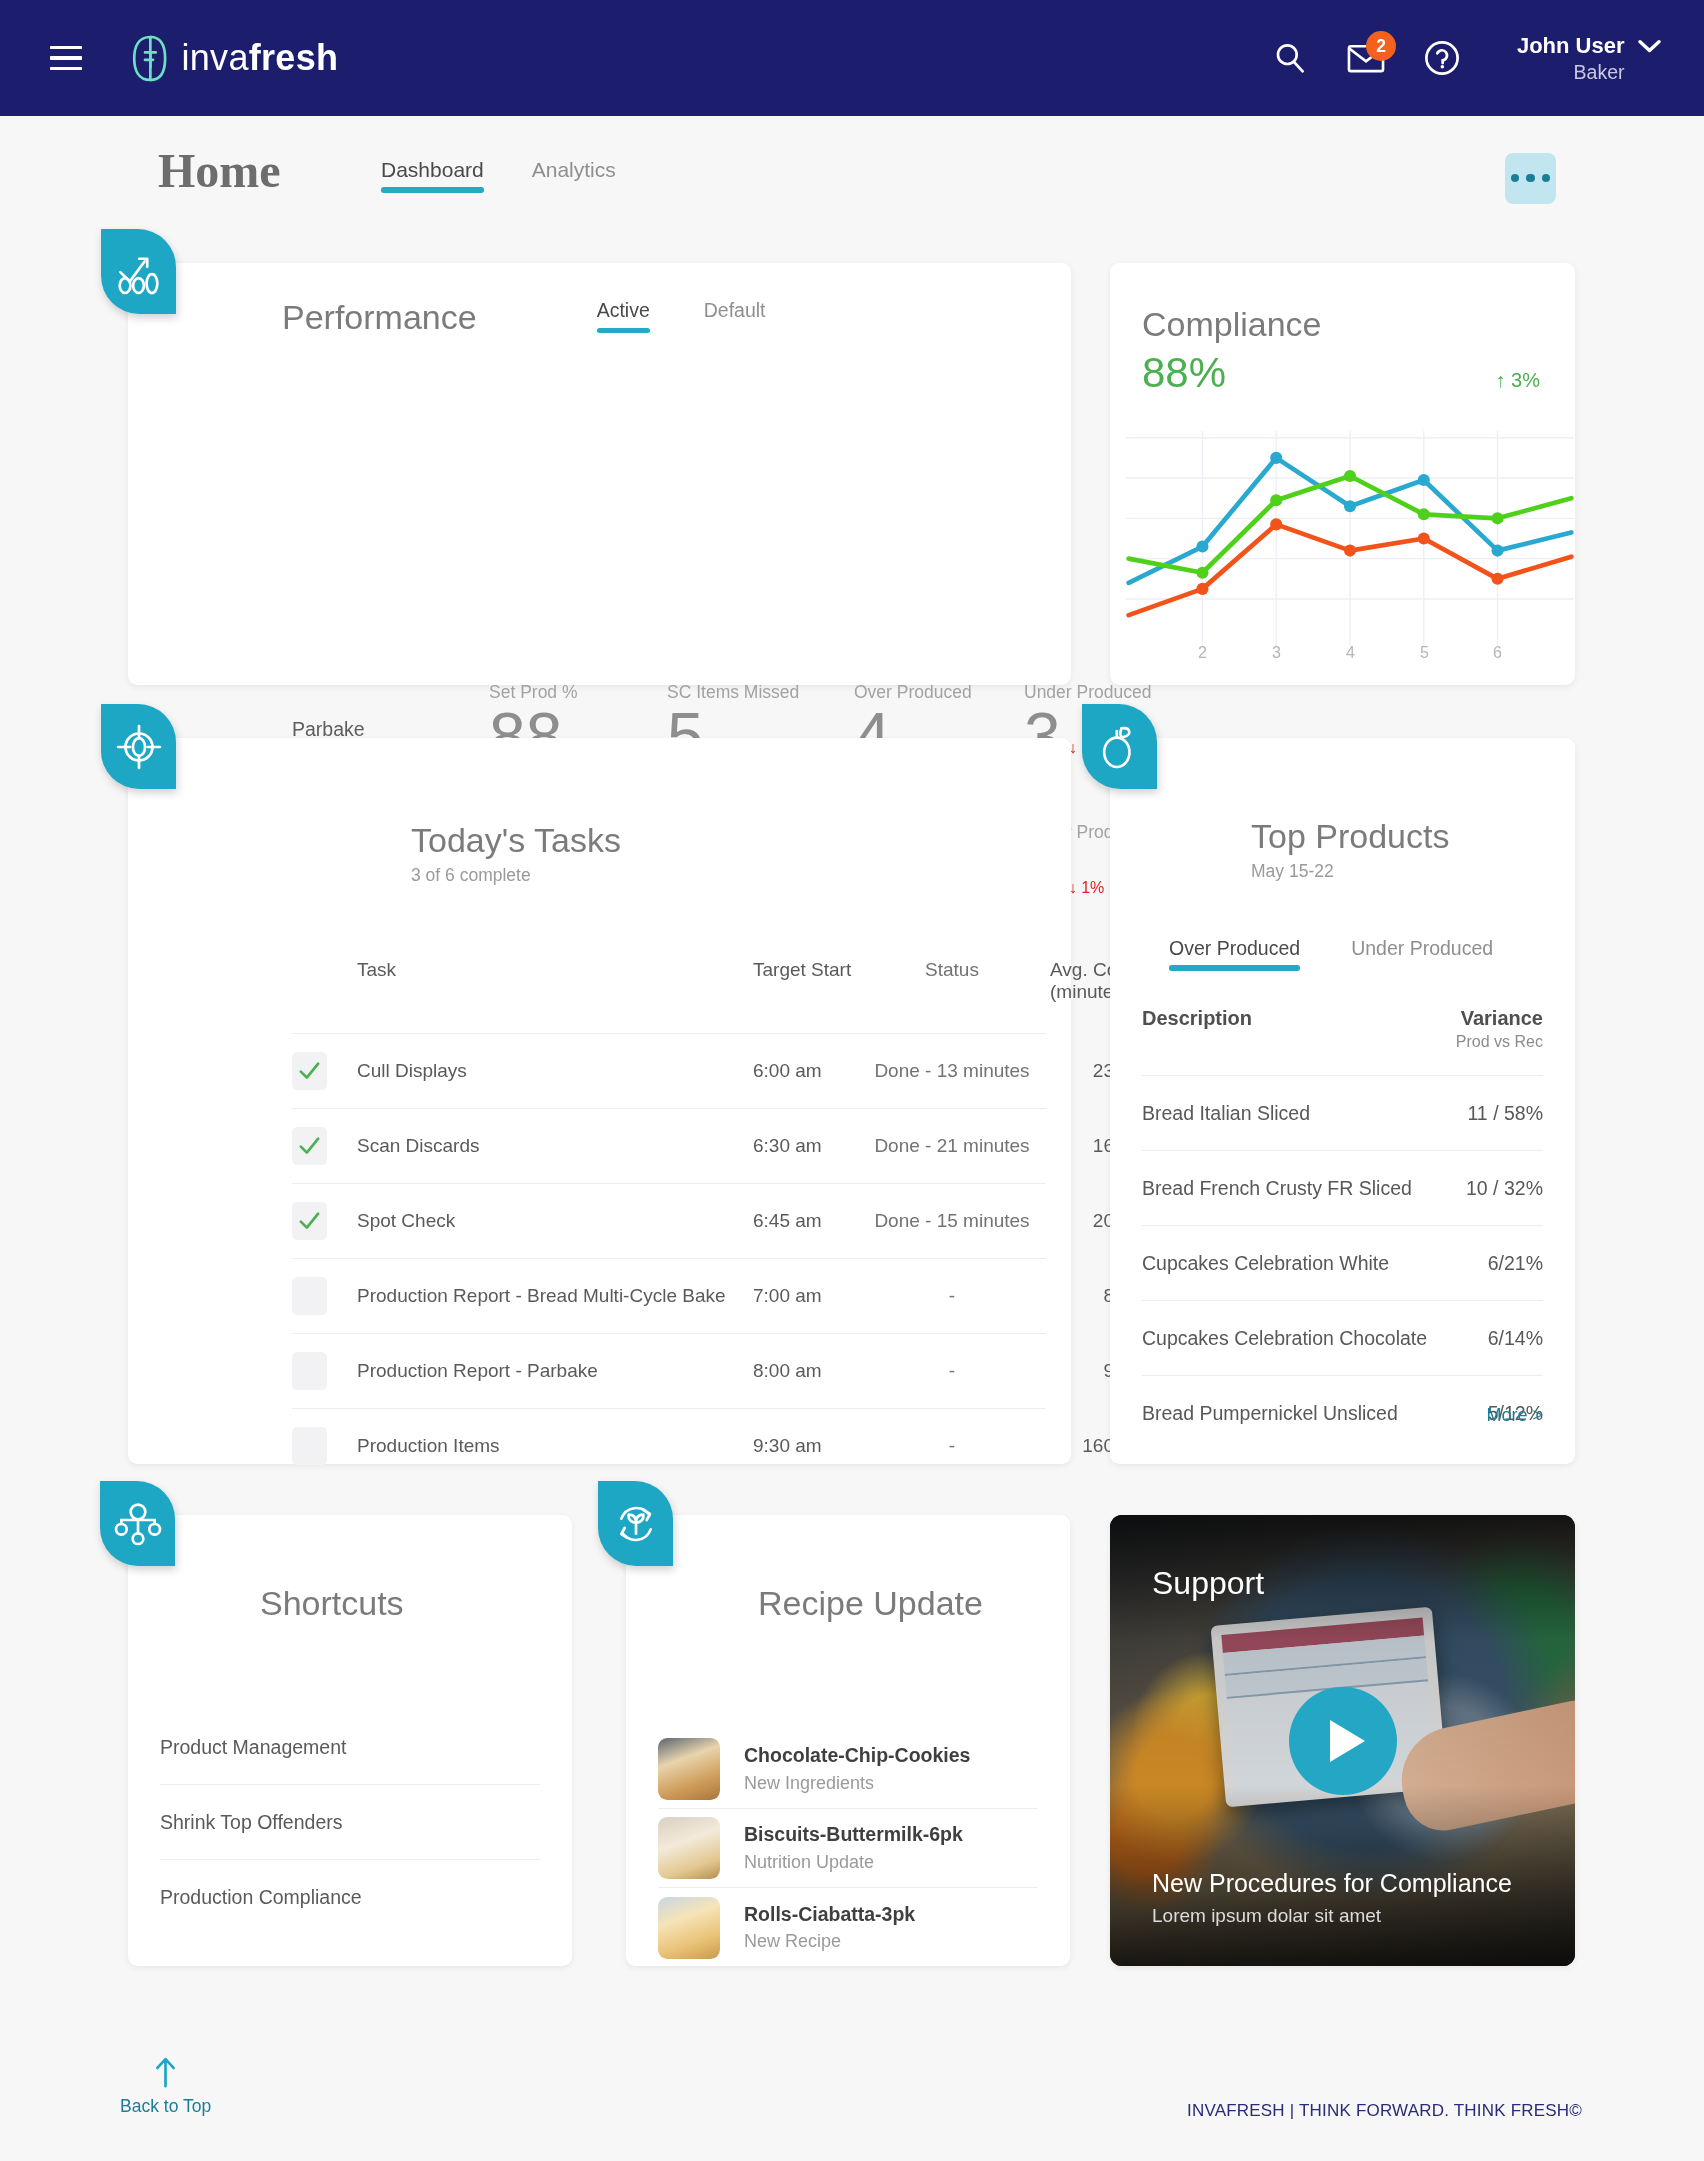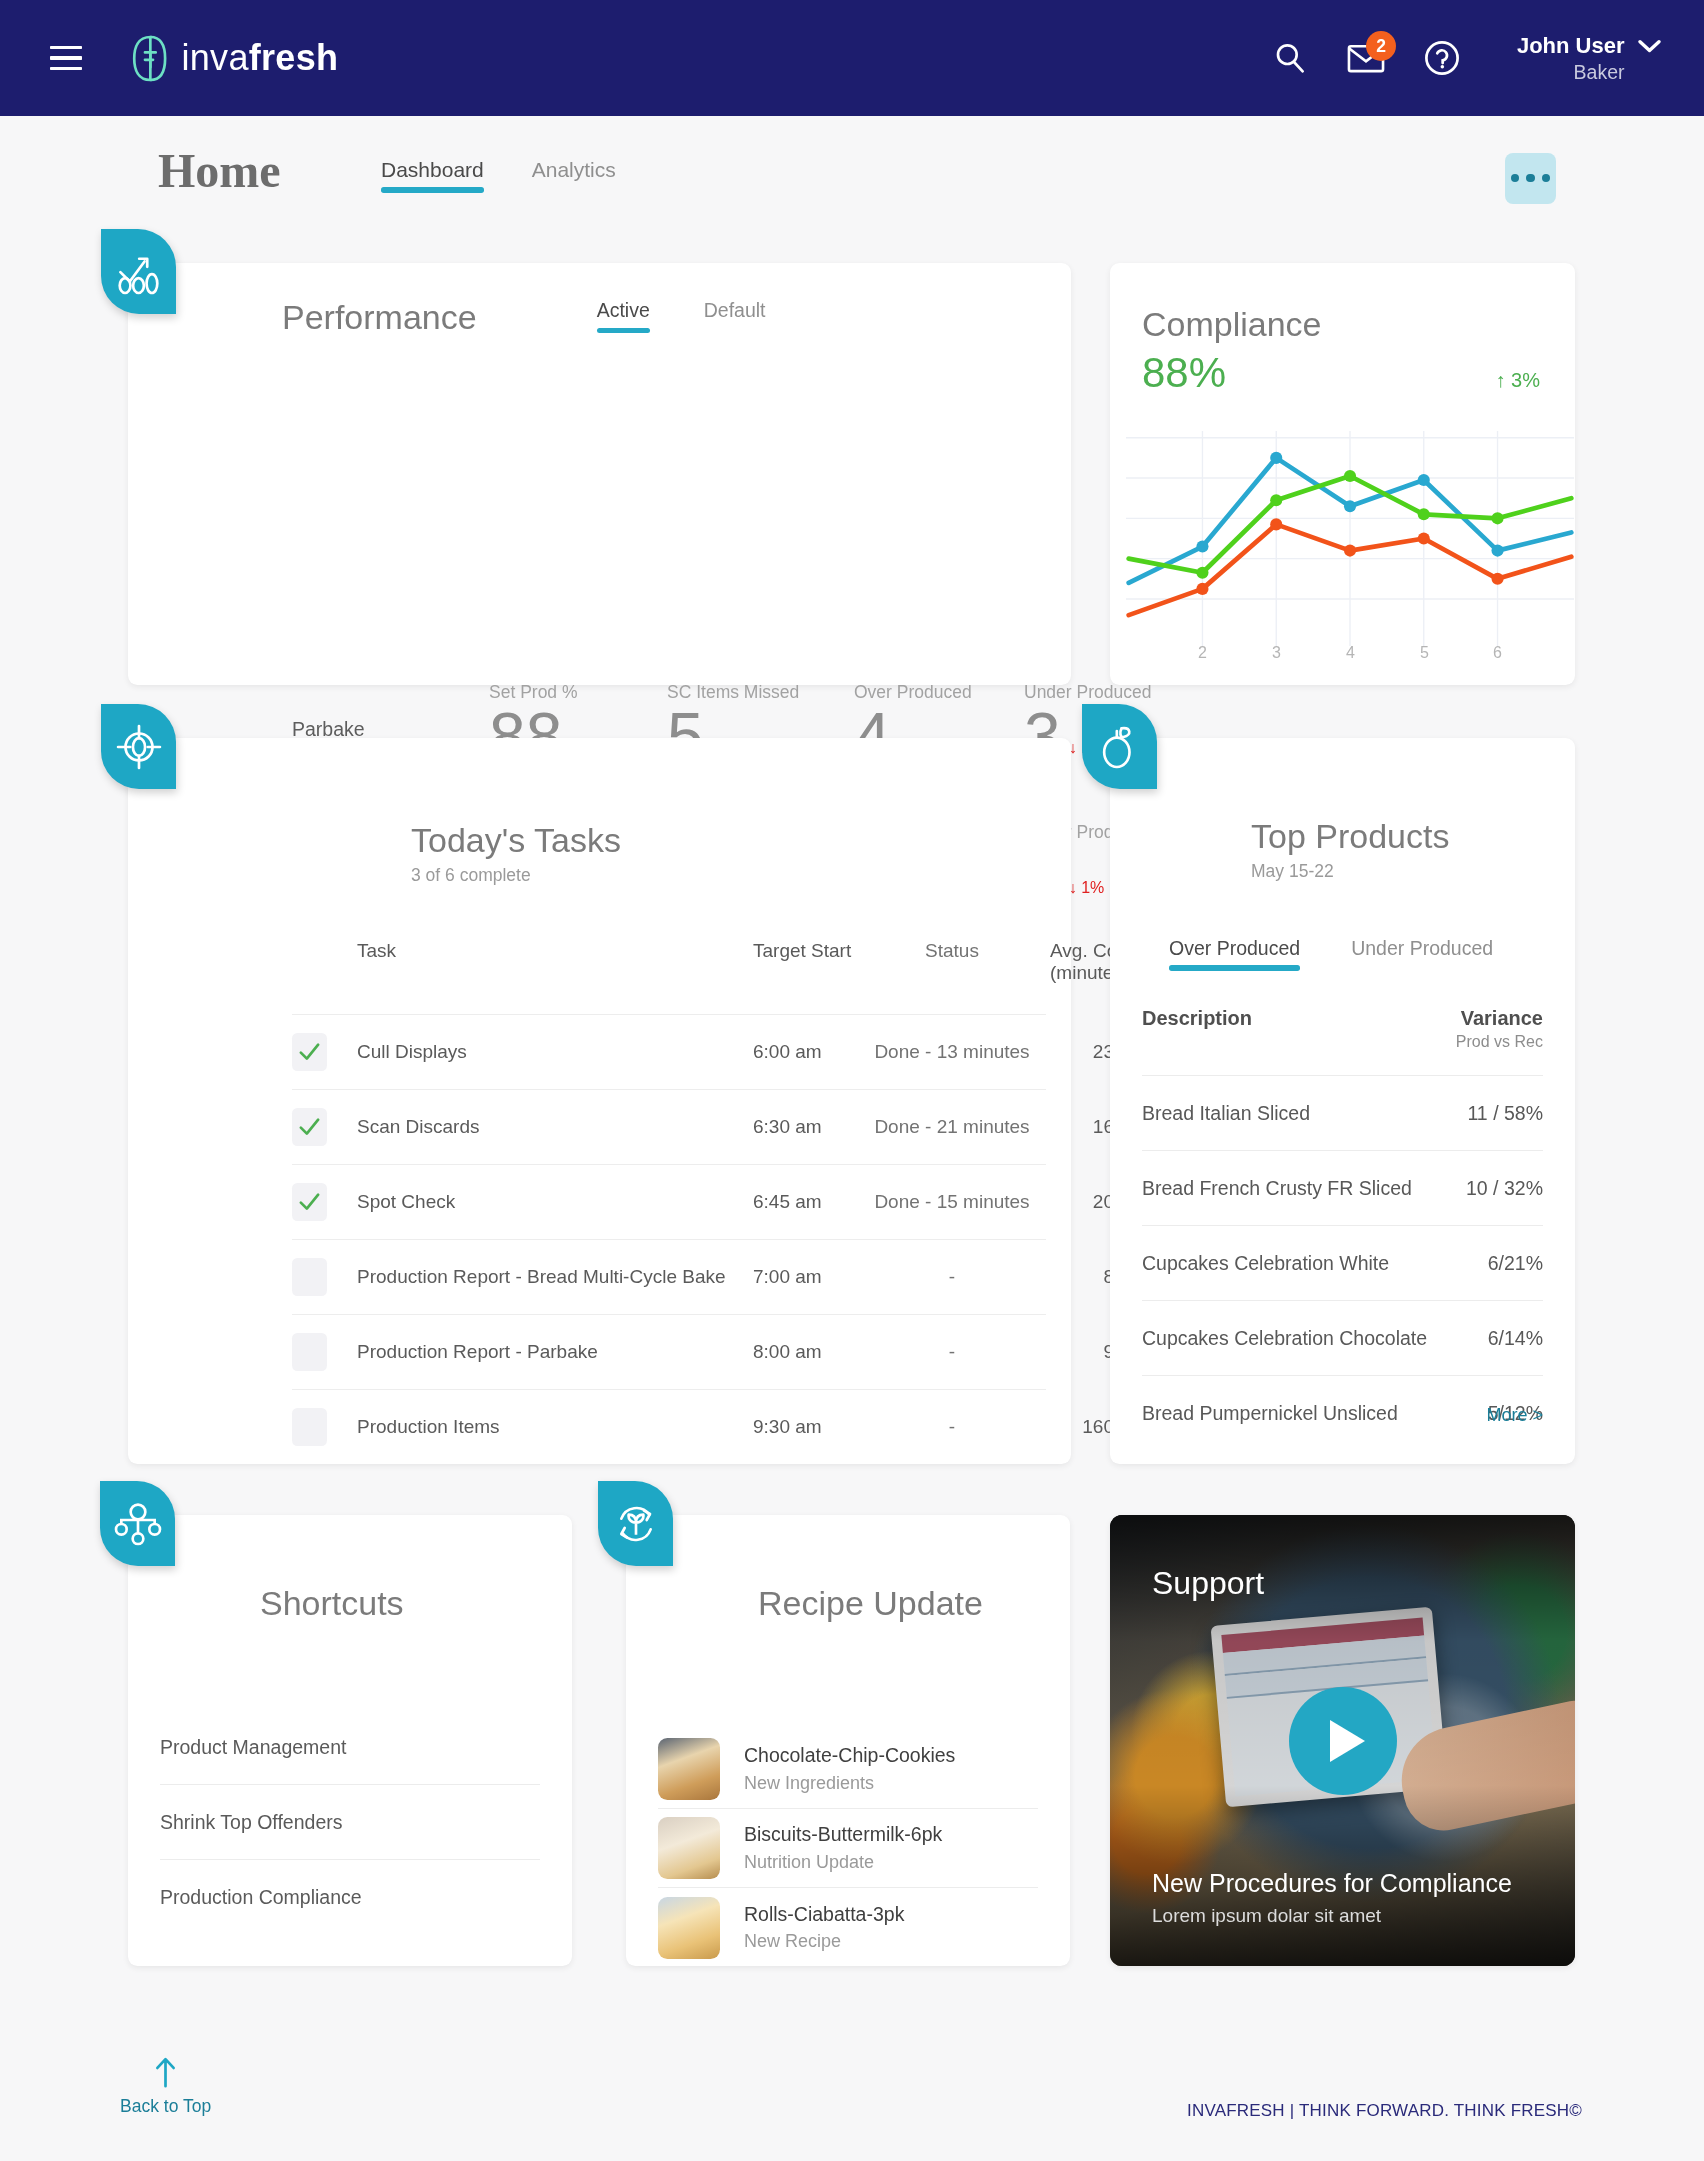--- a/index.html
+++ b/index.html
@@ -82,21 +82,21 @@
   #card-compliance { left: 1110px; top: 263px; width: 465px; height: 422px; overflow: hidden; }
   .comp-title { position: absolute; left: 32px; top: 42px; font-size: 34px; color: #7b7b7b; font-weight: 300; }
   .comp-value { position: absolute; left: 32px; top: 86px; font-size: 42px; color: #4caf50; font-weight: 400; }
   .comp-delta { position: absolute; right: 35px; top: 106px; font-size: 20px; color: #4caf50; }
   .comp-chart { position: absolute; left: 16px; top: 168px; width: 448px; height: 215px; }
 
   
   #card-tasks { left: 128px; top: 738px; width: 943px; height: 726px; }
   .tasks-head { position: absolute; left: 283px; top: 83px; }
   .tasks-table { position: absolute; left: 164px; top: 202px; width: 754px; }
-  .thead { display: flex; font-size: 19px; color: #5b5b5b; padding-bottom: 30px; }
+  .thead { display: flex; font-size: 19px; color: #5b5b5b; padding-bottom: 30px; margin-top: 19px; }
   .trow { display: flex; align-items: center; height: 75px; border-top: 1.3px solid #ededed; }
   .c-check { width: 65px; flex: none; }
   .c-task  { width: 396px; flex: none; font-size: 19px; color: #5a5a5a; }
   .c-start { width: 121px; flex: none; font-size: 19px; color: #5a5a5a; }
   .c-status{ width: 156px; flex: none; font-size: 19px; color: #737373; text-align: center; }
   .c-avg   { width: 84px; flex: none; font-size: 19px; color: #5a5a5a; text-align: right; }
   .c-spark { flex: 1; display: flex; justify-content: flex-end; padding-right: 32px; }
   .thead .c-avg { width: 197px; text-align: left; padding-left: 20px; }
   .chk { width: 35px; height: 38px; border-radius: 5.4px; background: #f2f2f5; display: flex; align-items: center; justify-content: center; cursor: pointer; }
   .sparkbars { display: flex; align-items: flex-end; gap: 4.7px; height: 32px; }
@@ -126,21 +126,21 @@
   
   #card-recipes { left: 626px; top: 1515px; width: 444px; height: 451px; }
   .rc-head { position: absolute; left: 132px; top: 69px; }
   .rc-list { position: absolute; left: 32px; right: 32px; top: 215px; }
   .rc-item { display: flex; align-items: center; gap: 24px; height: 79px; border-bottom: 1.3px solid #ececec; cursor: pointer; }
   .rc-item:last-child { border-bottom: none; }
   .rc-thumb { width: 62px; height: 62px; border-radius: 9.4px; flex: none; overflow: hidden; position: relative; }
   .rc-t1 { background: linear-gradient(160deg,#5a6472 0%,#e8d4ad 35%,#cf9d5a 70%,#a9763c 100%); }
   .rc-t2 { background: linear-gradient(160deg,#d9cfc2 0%,#f3ead9 40%,#e3c790 75%,#b68d4e 100%); }
   .rc-t3 { background: linear-gradient(160deg,#c7d6e4 0%,#f6e4b8 35%,#e9c277 70%,#c99a4c 100%); }
-  .rc-text .t1 { font-size: 19.5px; color: #3f3f3f; font-weight: 400; }
+  .rc-text .t1 { font-size: 19.5px; color: #3f3f3f; font-weight: 700; }
   .rc-text .t2 { font-size: 18px; color: #9a9a9a; margin-top: 5.4px; }
 
   
   #card-support { left: 1110px; top: 1515px; width: 465px; height: 451px; border-radius: 12px; overflow: hidden; background: #1a1a1a; }
   .sup-photo { position: absolute; inset: 0;
     background:
       radial-gradient(circle at 72% 56%, rgba(255,255,255,0.25) 0 61px, transparent 94px),
       radial-gradient(circle at 14% 58%, #e59a2a 0 40px, transparent 88px),
       radial-gradient(circle at 8% 72%, #d8741f 0 34px, transparent 74px),
       radial-gradient(circle at 22% 48%, #e6b93c 0 37px, transparent 81px),

